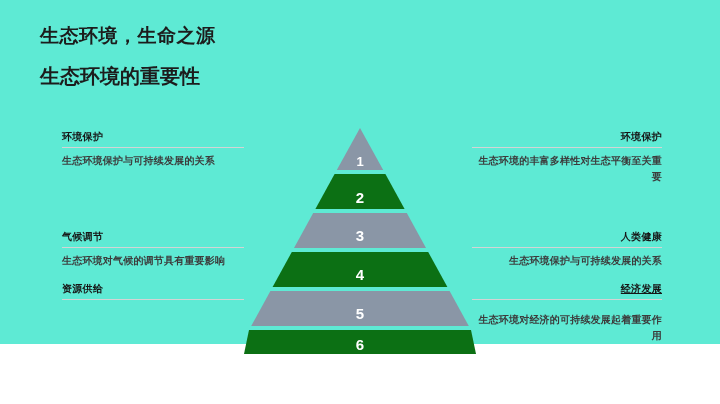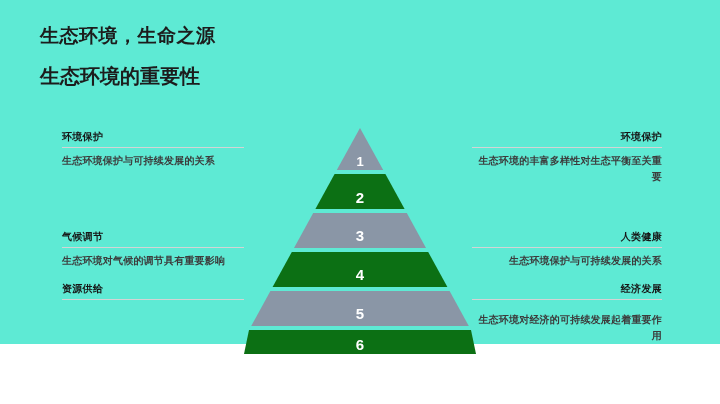--- a/index.html
+++ b/index.html
@@ -151,21 +151,21 @@
       <div class="label-desc" style="color: rgb(60, 60, 60);">生态环境的丰富多样性对生态平衡至关重要</div>
     </div>
 
     <div class="label-block slot-1">
       <div class="label-heading" style="color: rgb(22, 22, 22);">人类健康</div>
       <div class="label-rule" style="background: rgb(212, 212, 212);"></div>
       <div class="label-desc" style="color: rgb(60, 60, 60);">生态环境保护与可持续发展的关系</div>
     </div>
 
     <div class="label-block slot-2">
-      <div class="label-heading" style="color: rgb(22, 22, 22);">经济发展</div>
+      <div class="label-heading" style="color: rgb(22, 22, 22); text-decoration: underline;">经济发展</div>
       <div class="label-rule" style="background: rgb(212, 212, 212);"></div>
       <div class="label-desc" style="color: rgb(60, 60, 60); margin-top: 12px;">生态环境对经济的可持续发展起着重要作用</div>
     </div>
 
   </div>
 
   <div class="pyramid">
     <svg width="234" height="230" viewBox="0 0 234 230">
       <g>
         <polygon points="117,2 140.2,44 93.8,44" fill="#8a96a6"></polygon>

